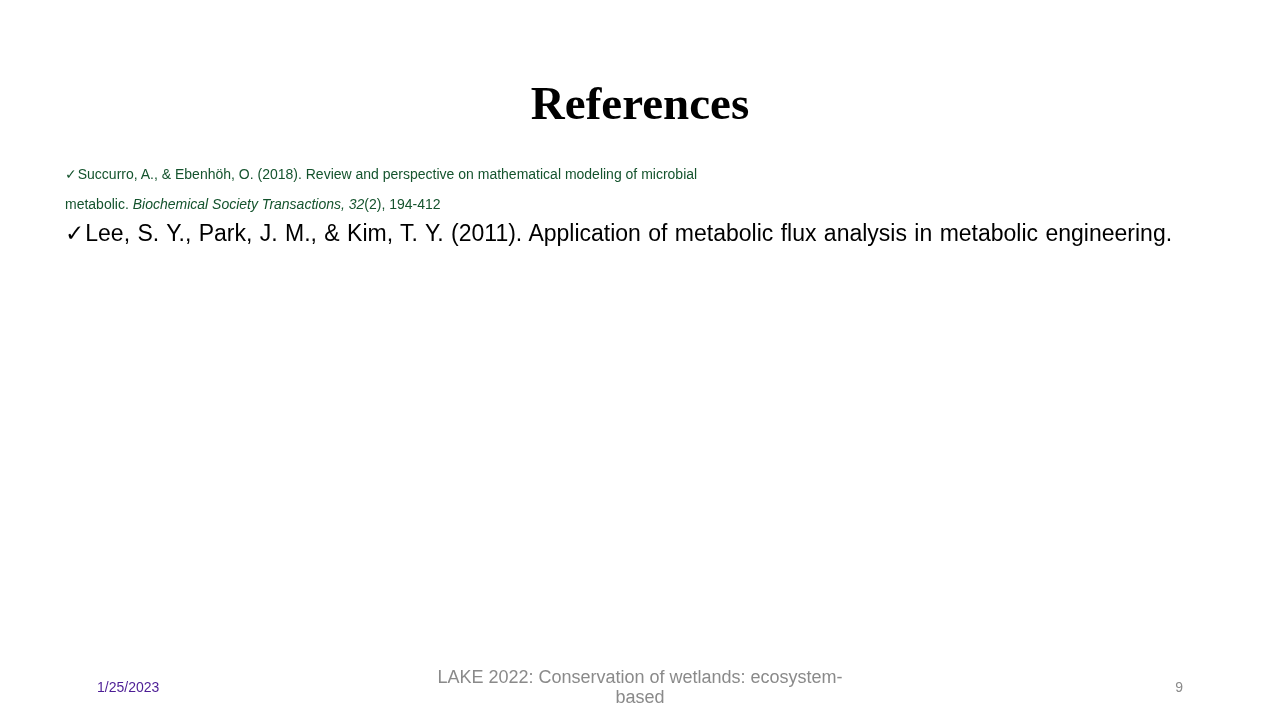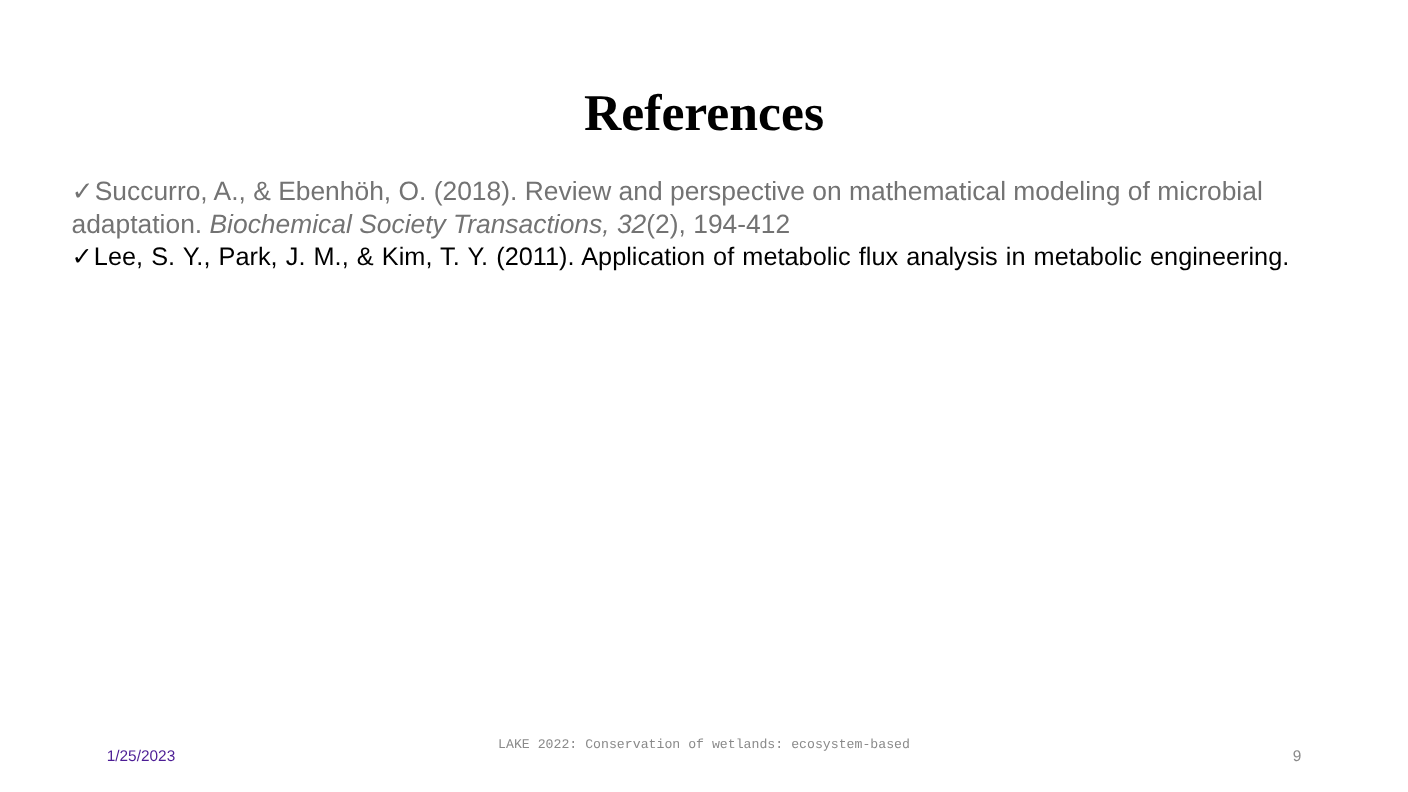--- a/index.html
+++ b/index.html
@@ -32,23 +32,23 @@
     top: 160px;
     left: 65px;
     right: 55px;
     color: #1a1a1a;
   }
 
   .ref { display: block; }
 
   .ref-sans {
     font-family: "Liberation Sans", sans-serif;
-    font-size: 24px;
+    font-size: 14px;
     line-height: 29.5px;
-    color: #737373;
+    color: #14532d;
   }
 
   .ref-serif {
     font-family: Liberation Sans, sans-serif;
     font-size: 23px;
     line-height: 29px;
     color: #000000;
     word-spacing: 1px;
   }
 
@@ -68,24 +68,23 @@
     font-size: 14px;
     color: #4c1d95;
   }
 
   .footer-center {
     position: absolute;
     left: 430px;
     top: 668px;
     width: 420px;
     text-align: center;
-    font-size: 12px;
+    font-size: 18px;
     line-height: 19.5px;
     color: #8a8a8a;
-    font-family: Liberation Mono, monospace;
   }
 
   .footer-page {
     position: absolute;
     right: 97px;
     top: 679px;
     font-size: 14px;
     color: #8a8a8a;
   }
 </style>
@@ -96,21 +95,21 @@
 
   <h1 class="slide-title">References</h1>
 
   <div class="body-text">
 
     <div class="ref ref-sans">
       <div class="ref-line">
         <span class="check">✓</span><span>Succurro, A., &amp; Ebenhöh, O. (2018). Review and perspective on mathematical modeling of microbial</span>
       </div>
       <div class="ref-line">
-        <span>adaptation. </span><span class="italic">Biochemical Society Transactions, 32</span><span>(2), 194-412</span>
+        <span>metabolic. </span><span class="italic">Biochemical Society Transactions, 32</span><span>(2), 194-412</span>
       </div>
     </div>
 
     <div class="ref ref-serif">
       <div class="ref-line">
         <span class="check">✓</span><span>Lee, S. Y., Park, J. M., &amp; Kim, T. Y. (2011). Application of metabolic flux analysis in metabolic engineering.</span>
       </div>
     </div>
 
   </div>

